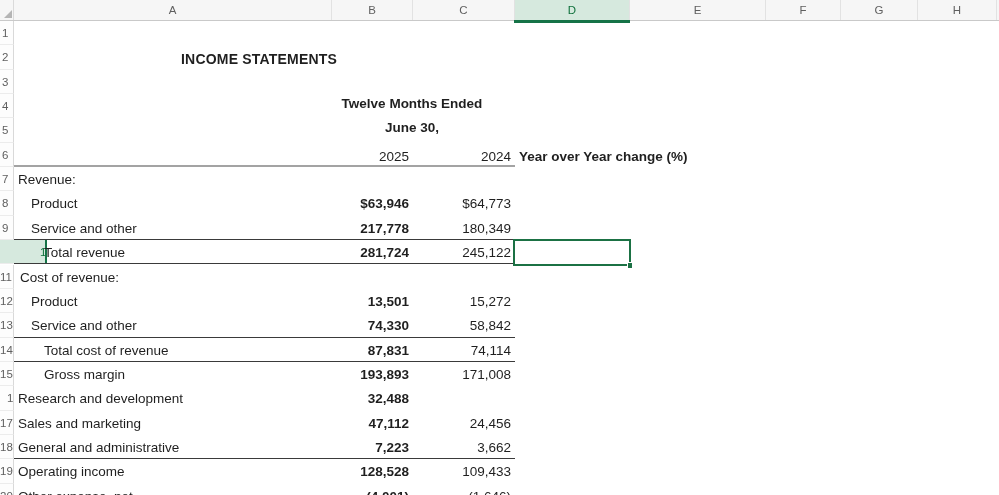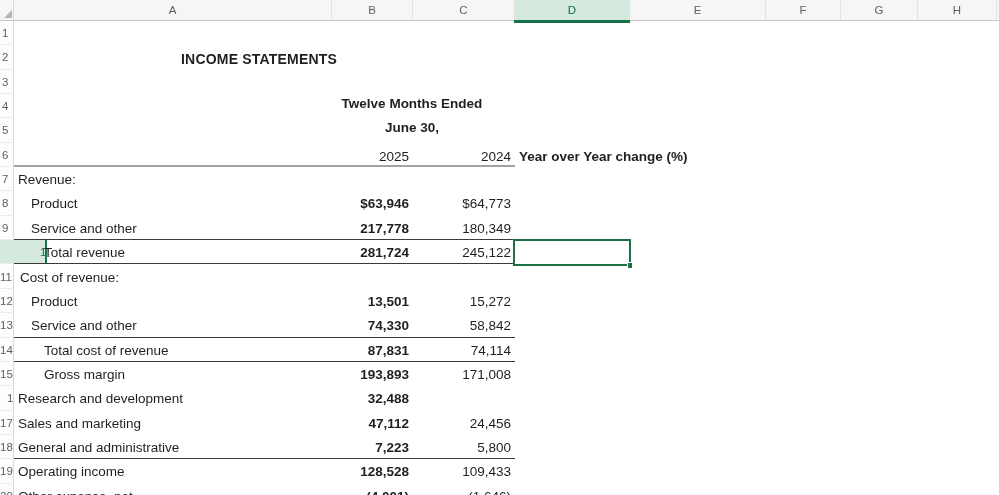--- a/index.html
+++ b/index.html
@@ -147,21 +147,21 @@
           <div class="val b">32,488</div>
         </div>
         <div class="sheet-row" style="top: 410.6px; height: 24.35px;">
           <div class="cell-label" style="left: 18px;">Sales and marketing</div>
           <div class="val b">47,112</div>
           <div class="val c">24,456</div>
         </div>
         <div class="sheet-row" style="top: 434.95px; height: 24.35px;">
           <div class="cell-label" style="left: 18px;">General and administrative</div>
           <div class="val b">7,223</div>
-          <div class="val c">5,800</div>
+          <div class="val c">3,662</div>
           <div class="rule dark"></div>
         </div>
         <div class="sheet-row" style="top: 459.3px; height: 24.35px;">
           <div class="cell-label" style="left: 18px;">Operating income</div>
           <div class="val b">128,528</div>
           <div class="val c">109,433</div>
         </div>
         <div class="sheet-row" style="top: 483.65px; height: 24.35px;">
           <div class="cell-label" style="left: 18px;">Other expense, net</div>
           <div class="val b">(4,001)</div>

